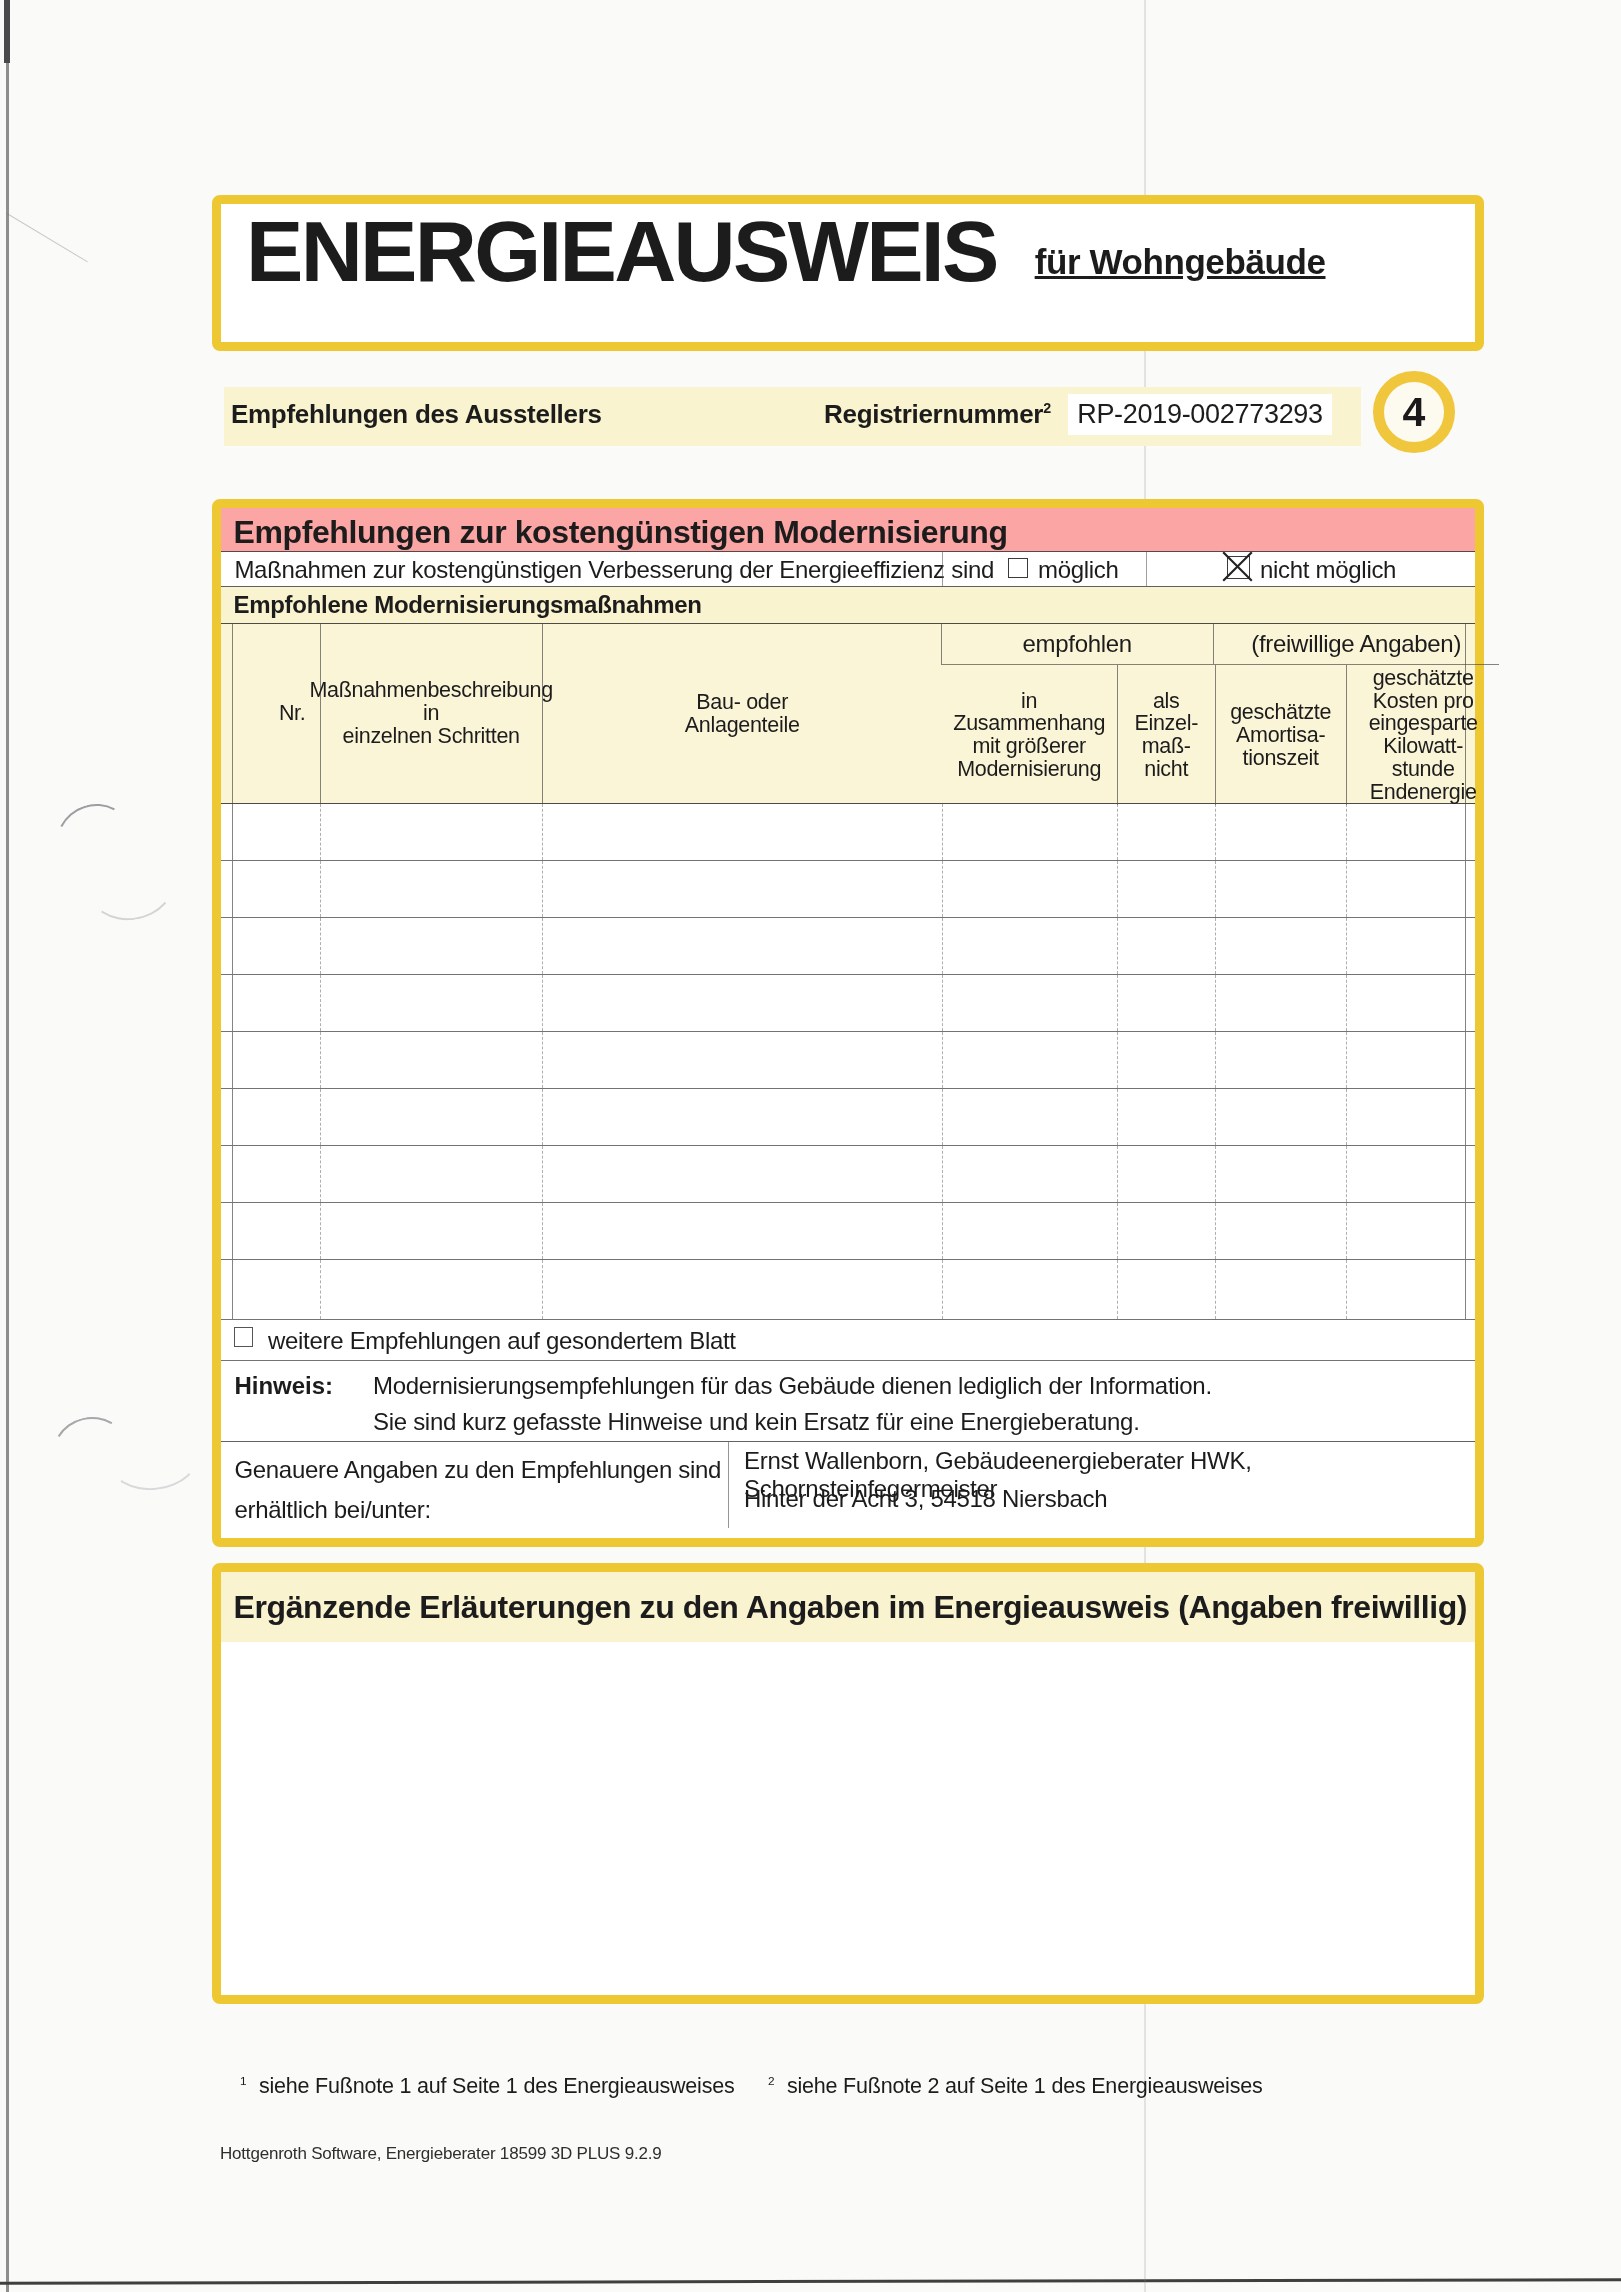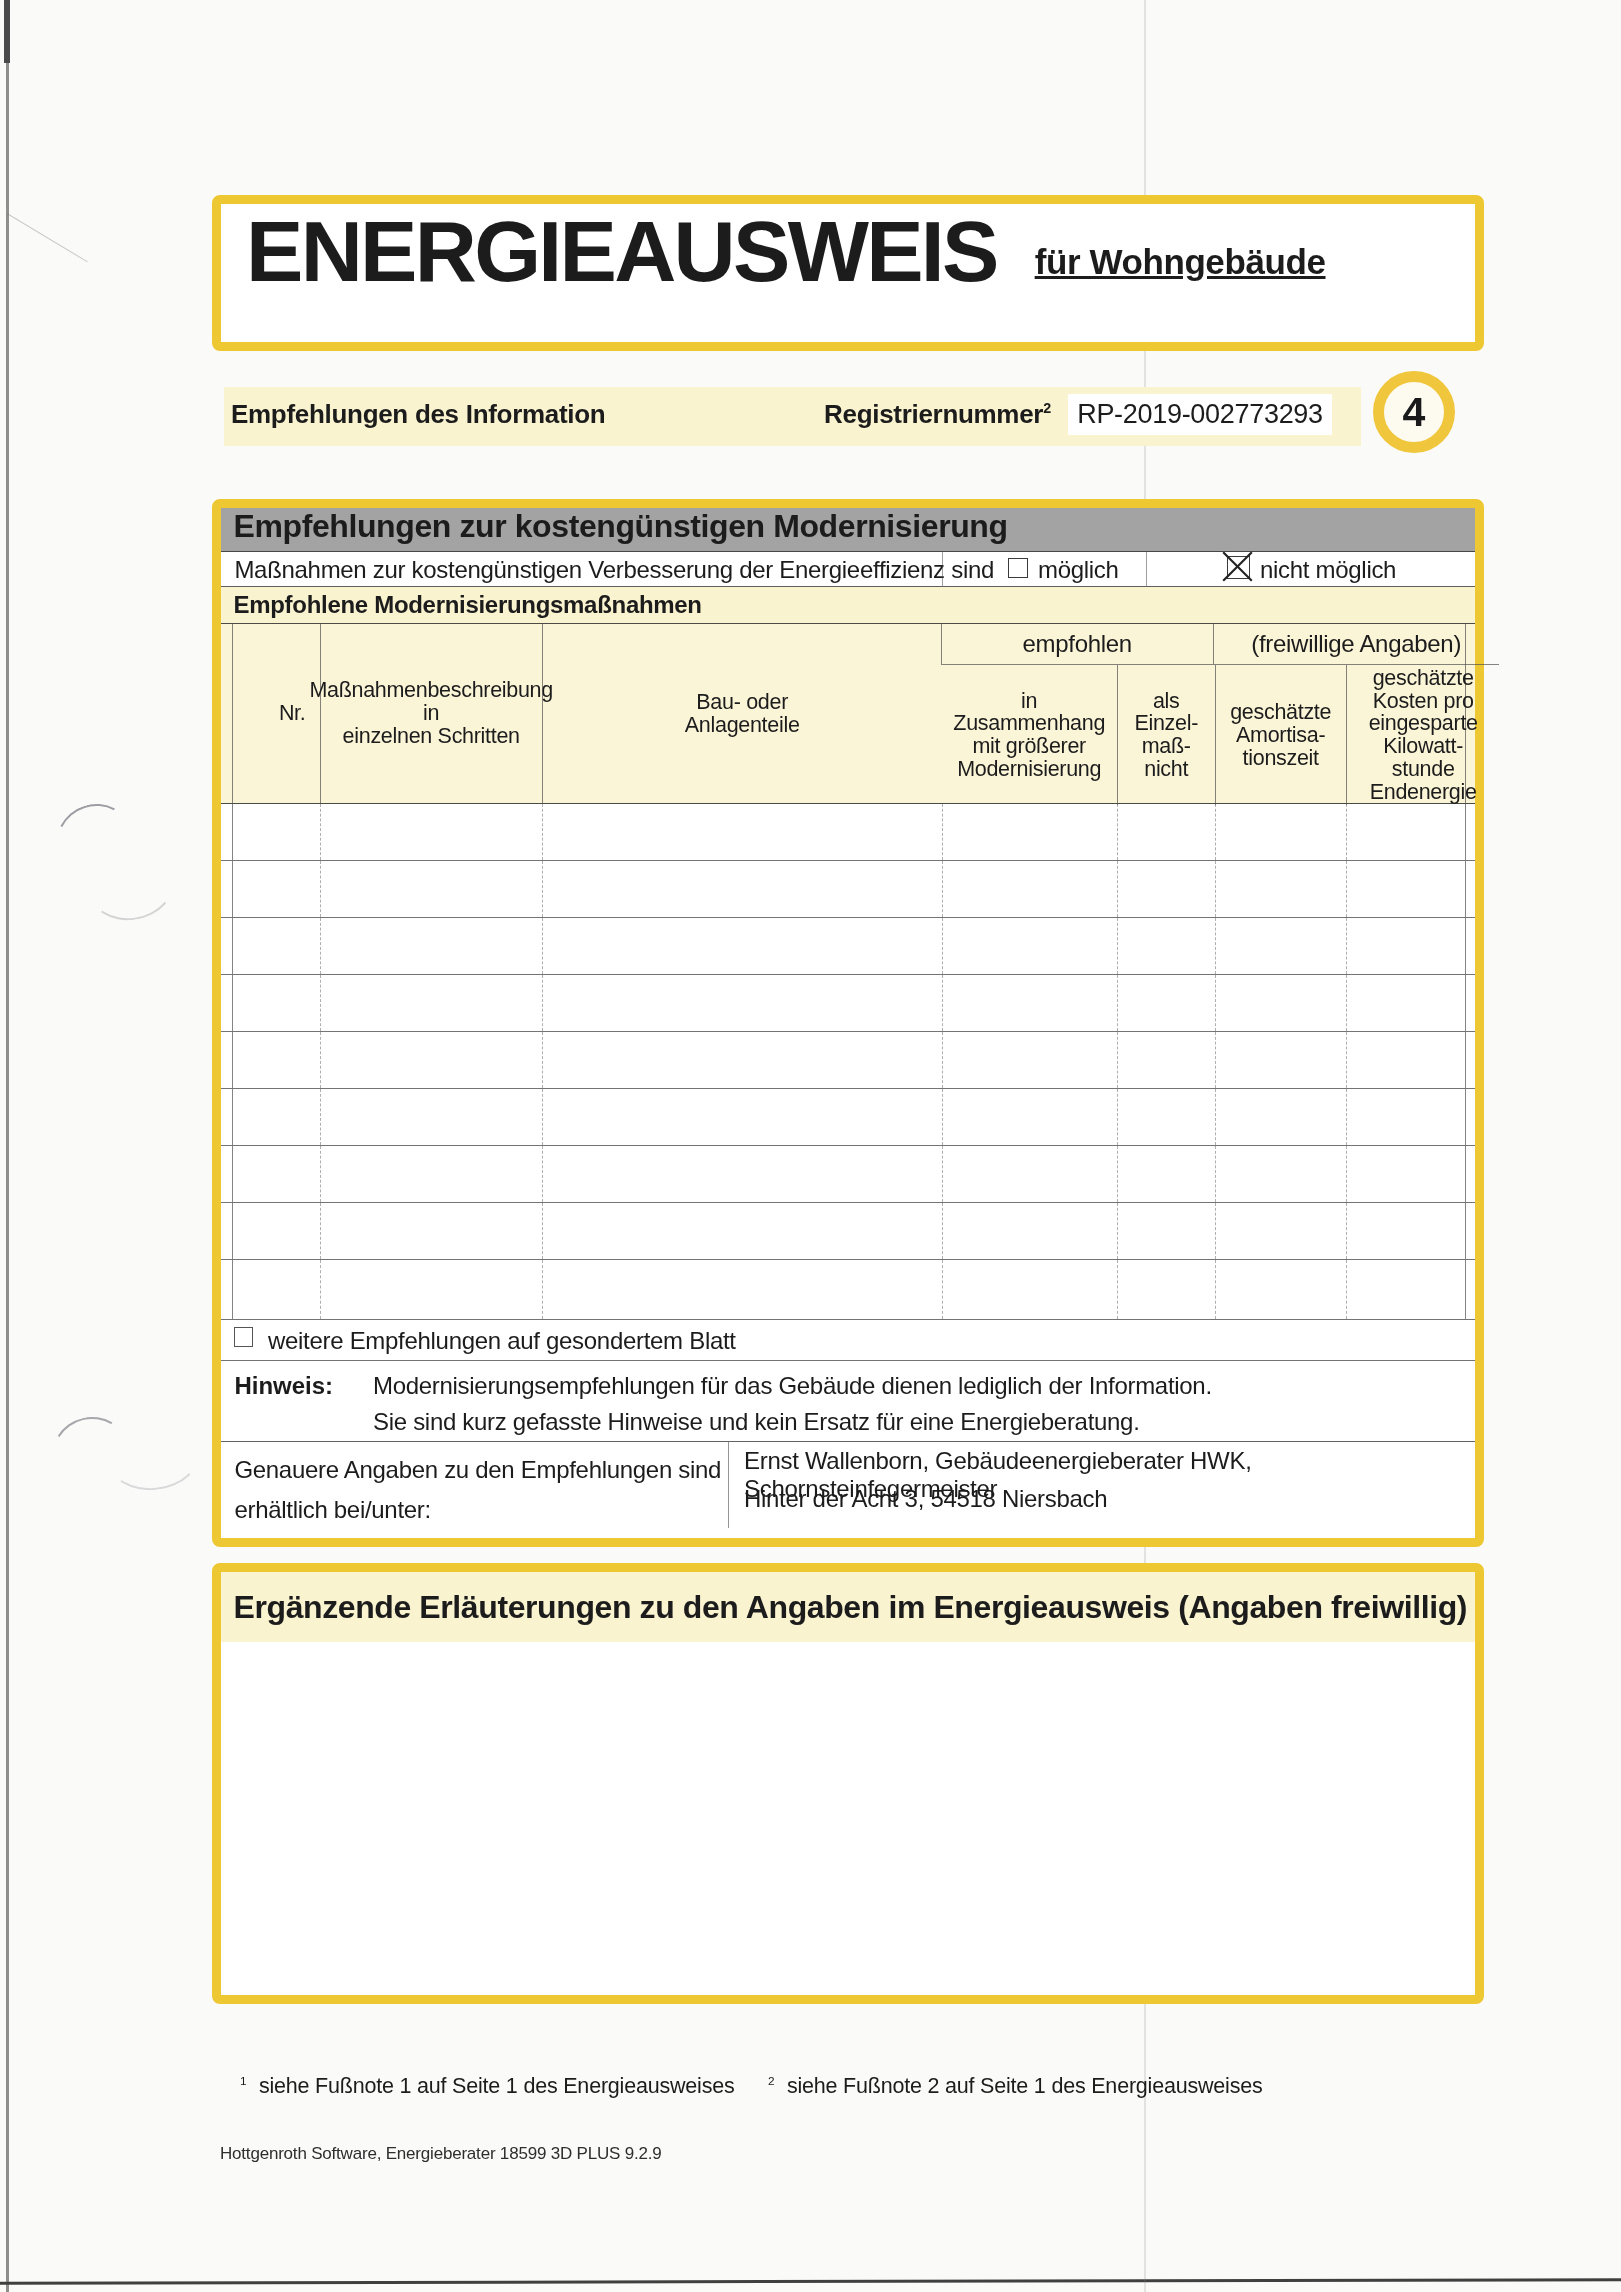--- a/index.html
+++ b/index.html
@@ -36,21 +36,21 @@
   .hdr-band{position:absolute;left:224px;top:387px;width:1137px;height:59px;background:#faf3cf;}
   .hdr-left{position:absolute;left:231px;top:399px;font-size:26px;font-weight:bold;letter-spacing:-0.3px;}
   .hdr-reg{position:absolute;left:824px;top:399px;font-size:26px;font-weight:bold;letter-spacing:-0.3px;}
   .reg-box{position:absolute;left:1068px;top:394px;width:264px;height:41px;background:#ffffff;display:flex;align-items:center;justify-content:center;}
   .reg-val{font-size:27px;letter-spacing:-0.3px;}
   .page-badge{position:absolute;left:1373px;top:371px;width:82px;height:82px;border:11.6px solid #f0c63c;border-radius:50%;background:#fdfaef;box-sizing:border-box;display:flex;align-items:center;justify-content:center;}
   .page-badge span{font-size:41px;font-weight:bold;color:#1a1a1a;}
 
   
   .box1{left:212px;top:499px;width:1272px;height:1048px;}
-  .b1-head{height:43px;background:#a3a3a3;border-bottom:1.8px solid rgba(55,55,55,.85);display:flex;align-items:flex-start;}
+  .b1-head{height:43px;background:#fca5a5;border-bottom:1.8px solid rgba(55,55,55,.85);display:flex;align-items:flex-end;}
   .b1-head span{font-size:32px;font-weight:bold;margin-left:12.5px;letter-spacing:-0.4px;}
   .measures-row{position:relative;height:34px;background:#ffffff;border-bottom:1.8px solid rgba(55,55,55,.80);}
   .measures-row .mtext{position:absolute;left:13.4px;top:3.6px;font-size:24px;letter-spacing:-0.3px;}
   .vcut{position:absolute;top:0;bottom:0;width:0.9px;background:rgba(80,80,80,.55);}
   .cb{position:absolute;box-sizing:border-box;border:1.8px solid #3a3a3a;background:#fff;}
   .cb-label{position:absolute;font-size:24px;letter-spacing:-0.3px;}
   .b1-sub{height:36px;background:#faf3cf;display:flex;align-items:center;}
   .b1-sub span{font-size:24px;font-weight:bold;margin-left:12.5px;letter-spacing:-0.3px;}
 
   
@@ -117,21 +117,21 @@
   <div class="arc arc2b"></div>
 
   <div class="ybox title-box">
     <div class="title-line">
       <span class="title-big">ENERGIEAUSWEIS</span>
       <span class="title-for">für Wohngebäude</span>
     </div>
   </div>
 
   <div class="hdr-band"></div>
-  <div class="hdr-left">Empfehlungen des Information</div>
+  <div class="hdr-left">Empfehlungen des Ausstellers</div>
   <div class="hdr-reg">
     <span>Registriernummer</span><sup class="fn">2</sup>
   </div>
   <div class="reg-box">
     <span class="reg-val">RP-2019-002773293</span>
   </div>
   <div class="page-badge">
     <span>4</span>
   </div>
 

